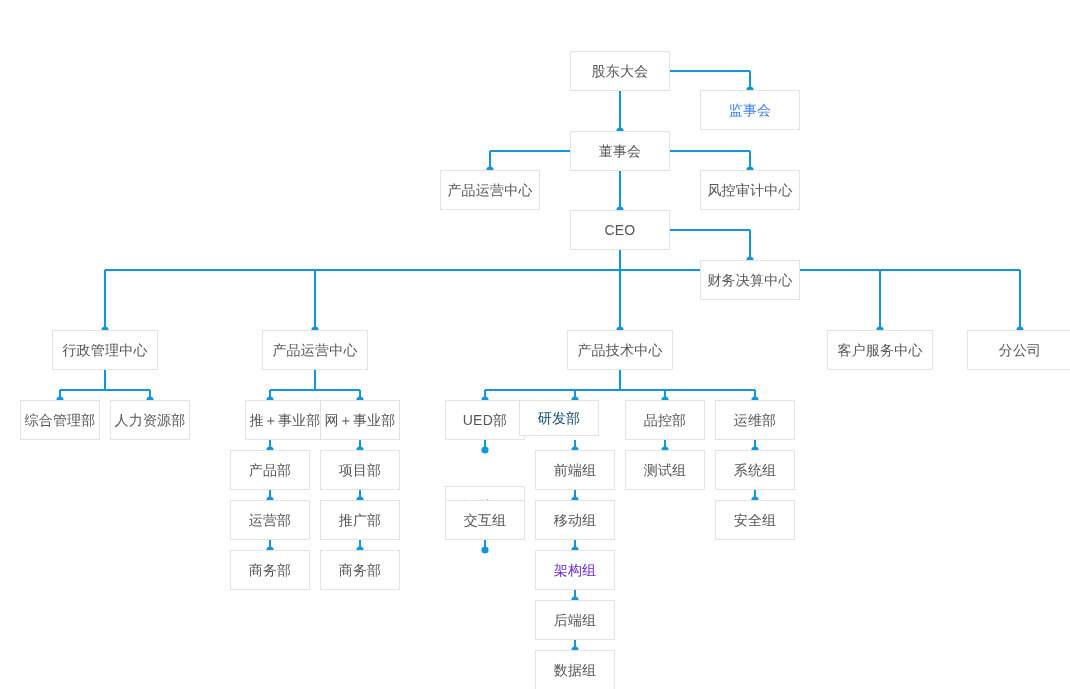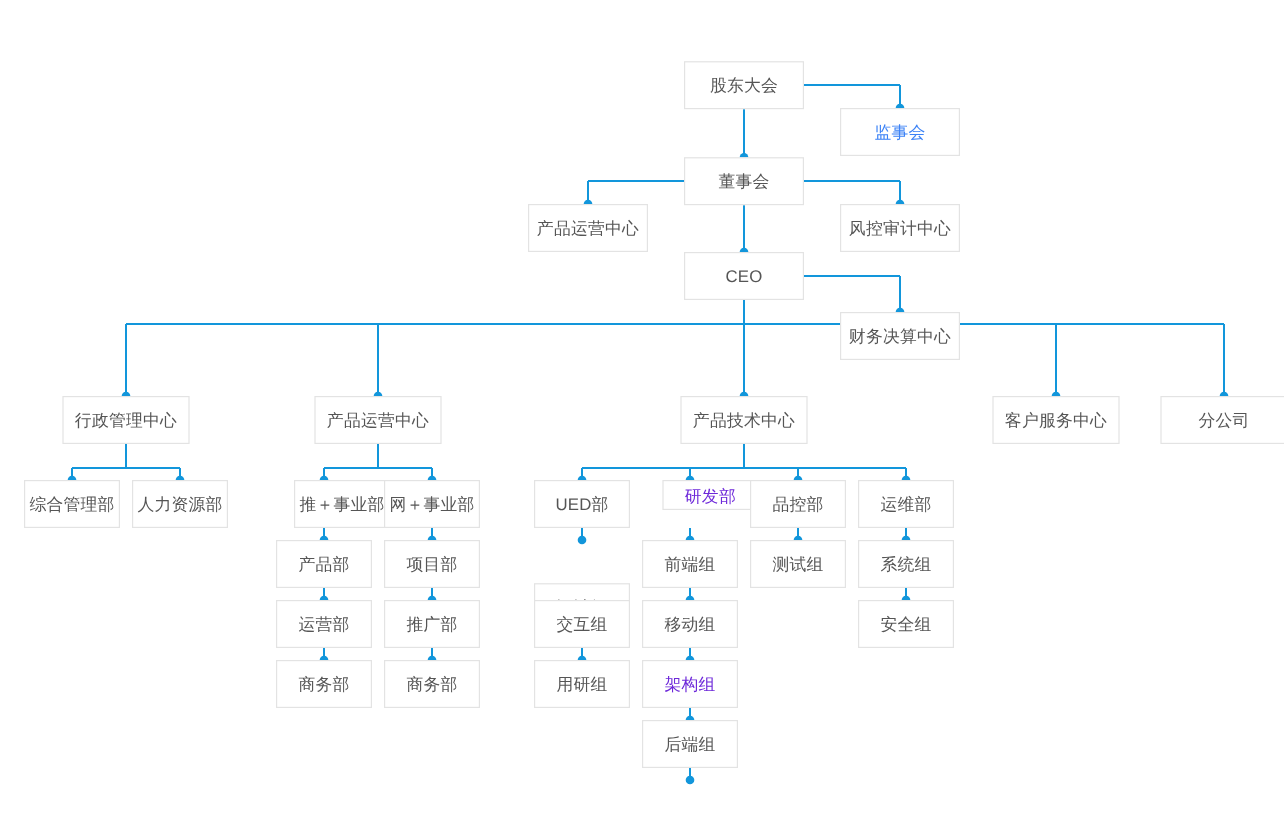--- a/index.html
+++ b/index.html
@@ -202,21 +202,21 @@
       </div>
       <div class="org-node" style="left: 230px; top: 550px; width: 80px; height: 40px; border-color: rgb(227, 227, 227); color: rgb(85, 85, 85);">
         <span>商务部</span>
       </div>
       <div class="org-node" style="left: 320px; top: 550px; width: 80px; height: 40px; border-color: rgb(227, 227, 227); color: rgb(85, 85, 85);">
         <span>商务部</span>
       </div>
       <div class="org-node" style="left: 445px; top: 400px; width: 80px; height: 40px; border-color: rgb(227, 227, 227); color: rgb(85, 85, 85);">
         <span>UED部</span>
       </div>
-      <div class="org-node" style="left: 552px; top: 400px; width: 80px; height: 25px; border-color: rgb(227, 227, 227); color: #6d28d9;">
+      <div class="org-node" style="left: 519px; top: 400px; width: 80px; height: 36px; border-color: rgb(227, 227, 227); color: #0c4a6e;">
         <span>研发部</span>
       </div>
       <div class="org-node" style="left: 625px; top: 400px; width: 80px; height: 40px; border-color: rgb(227, 227, 227); color: rgb(85, 85, 85);">
         <span>品控部</span>
       </div>
       <div class="org-node" style="left: 715px; top: 400px; width: 80px; height: 40px; border-color: rgb(227, 227, 227); color: rgb(85, 85, 85);">
         <span>运维部</span>
       </div>
       <div class="org-node" style="left: 445px; top: 450px; width: 80px; height: 40px; border-color: rgb(227, 227, 227); color: rgb(85, 85, 85); margin-top: 36px;">
         <span>设计组</span>
@@ -232,23 +232,23 @@
       </div>
       <div class="org-node" style="left: 445px; top: 500px; width: 80px; height: 40px; border-color: rgb(227, 227, 227); color: rgb(85, 85, 85);">
         <span>交互组</span>
       </div>
       <div class="org-node" style="left: 535px; top: 500px; width: 80px; height: 40px; border-color: rgb(227, 227, 227); color: rgb(85, 85, 85);">
         <span>移动组</span>
       </div>
       <div class="org-node" style="left: 715px; top: 500px; width: 80px; height: 40px; border-color: rgb(227, 227, 227); color: rgb(85, 85, 85);">
         <span>安全组</span>
       </div>
-      <div class="org-node" style="left: 445px; top: 550px; width: 80px; height: 40px; border-color: rgb(227, 227, 227); color: rgb(85, 85, 85);">
-        <span>用研组</span>
-      </div>
       <div class="org-node" style="left: 535px; top: 550px; width: 80px; height: 40px; border-color: rgb(227, 227, 227); color: #6d28d9;">
         <span>架构组</span>
       </div>
       <div class="org-node" style="left: 535px; top: 600px; width: 80px; height: 40px; border-color: rgb(227, 227, 227); color: rgb(85, 85, 85);">
         <span>后端组</span>
+      </div>
+      <div class="org-node" style="left: 535px; top: 650px; width: 80px; height: 40px; border-color: rgb(227, 227, 227); color: rgb(85, 85, 85);">
+        <span>数据组</span>
       </div>
     </div>
 </div>
 
 </body></html>

